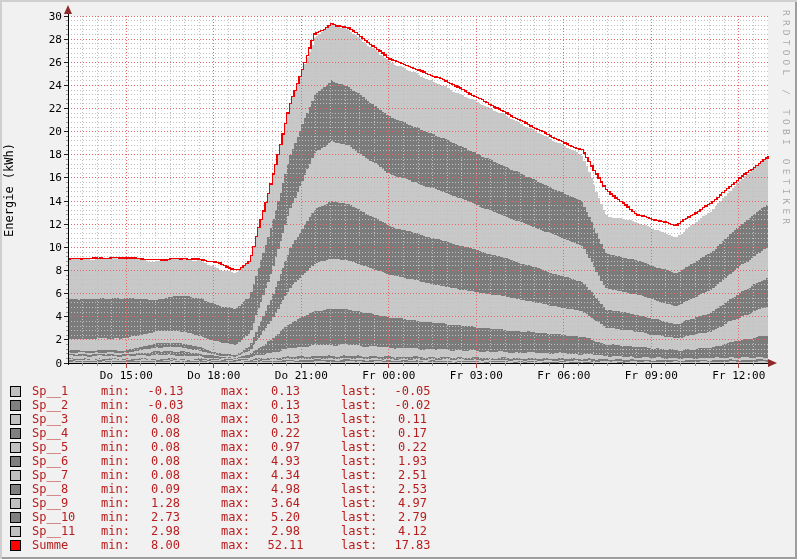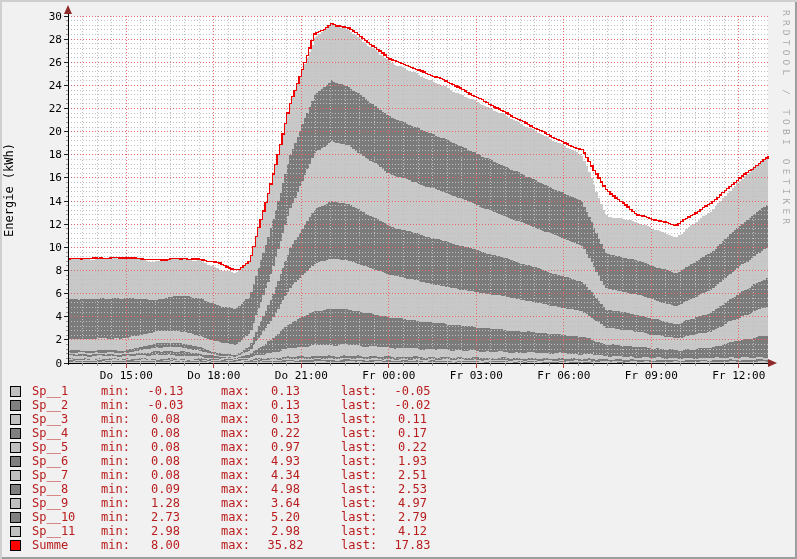--- a/index.html
+++ b/index.html
@@ -326,15 +326,15 @@
       <div class="lrow"><span class="sw" style="background: rgb(128, 128, 128);"></span><span class="fname">Sp__2</span><span class="fkey">min:</span><span class="fval">-0.03</span><span class="gap"></span><span class="fkey">max:</span><span class="fval">0.13</span><span class="gap"></span><span class="fkey5">last:</span><span class="fval">-0.02</span></div>
       <div class="lrow"><span class="sw" style="background: rgb(192, 192, 192);"></span><span class="fname">Sp__3</span><span class="fkey">min:</span><span class="fval">0.08</span><span class="gap"></span><span class="fkey">max:</span><span class="fval">0.13</span><span class="gap"></span><span class="fkey5">last:</span><span class="fval">0.11</span></div>
       <div class="lrow"><span class="sw" style="background: rgb(128, 128, 128);"></span><span class="fname">Sp__4</span><span class="fkey">min:</span><span class="fval">0.08</span><span class="gap"></span><span class="fkey">max:</span><span class="fval">0.22</span><span class="gap"></span><span class="fkey5">last:</span><span class="fval">0.17</span></div>
       <div class="lrow"><span class="sw" style="background: rgb(192, 192, 192);"></span><span class="fname">Sp__5</span><span class="fkey">min:</span><span class="fval">0.08</span><span class="gap"></span><span class="fkey">max:</span><span class="fval">0.97</span><span class="gap"></span><span class="fkey5">last:</span><span class="fval">0.22</span></div>
       <div class="lrow"><span class="sw" style="background: rgb(128, 128, 128);"></span><span class="fname">Sp__6</span><span class="fkey">min:</span><span class="fval">0.08</span><span class="gap"></span><span class="fkey">max:</span><span class="fval">4.93</span><span class="gap"></span><span class="fkey5">last:</span><span class="fval">1.93</span></div>
       <div class="lrow"><span class="sw" style="background: rgb(192, 192, 192);"></span><span class="fname">Sp__7</span><span class="fkey">min:</span><span class="fval">0.08</span><span class="gap"></span><span class="fkey">max:</span><span class="fval">4.34</span><span class="gap"></span><span class="fkey5">last:</span><span class="fval">2.51</span></div>
       <div class="lrow"><span class="sw" style="background: rgb(128, 128, 128);"></span><span class="fname">Sp__8</span><span class="fkey">min:</span><span class="fval">0.09</span><span class="gap"></span><span class="fkey">max:</span><span class="fval">4.98</span><span class="gap"></span><span class="fkey5">last:</span><span class="fval">2.53</span></div>
       <div class="lrow"><span class="sw" style="background: rgb(192, 192, 192);"></span><span class="fname">Sp__9</span><span class="fkey">min:</span><span class="fval">1.28</span><span class="gap"></span><span class="fkey">max:</span><span class="fval">3.64</span><span class="gap"></span><span class="fkey5">last:</span><span class="fval">4.97</span></div>
       <div class="lrow"><span class="sw" style="background: rgb(128, 128, 128);"></span><span class="fname">Sp__10</span><span class="fkey">min:</span><span class="fval">2.73</span><span class="gap"></span><span class="fkey">max:</span><span class="fval">5.20</span><span class="gap"></span><span class="fkey5">last:</span><span class="fval">2.79</span></div>
       <div class="lrow"><span class="sw" style="background: rgb(192, 192, 192);"></span><span class="fname">Sp__11</span><span class="fkey">min:</span><span class="fval">2.98</span><span class="gap"></span><span class="fkey">max:</span><span class="fval">2.98</span><span class="gap"></span><span class="fkey5">last:</span><span class="fval">4.12</span></div>
-      <div class="lrow"><span class="sw" style="background: rgb(255, 0, 0);"></span><span class="fname">Summe</span><span class="fkey">min:</span><span class="fval">8.00</span><span class="gap"></span><span class="fkey">max:</span><span class="fval">35.82</span><span class="gap"></span><span class="fkey5">last:</span><span class="fval">17.83</span></div>
+      <div class="lrow"><span class="sw" style="background: rgb(255, 0, 0);"></span><span class="fname">Summe</span><span class="fkey">min:</span><span class="fval">8.00</span><span class="gap"></span><span class="fkey">max:</span><span class="fval">52.11</span><span class="gap"></span><span class="fkey5">last:</span><span class="fval">17.83</span></div>
     </div>
 </div>
 
 </body></html>

